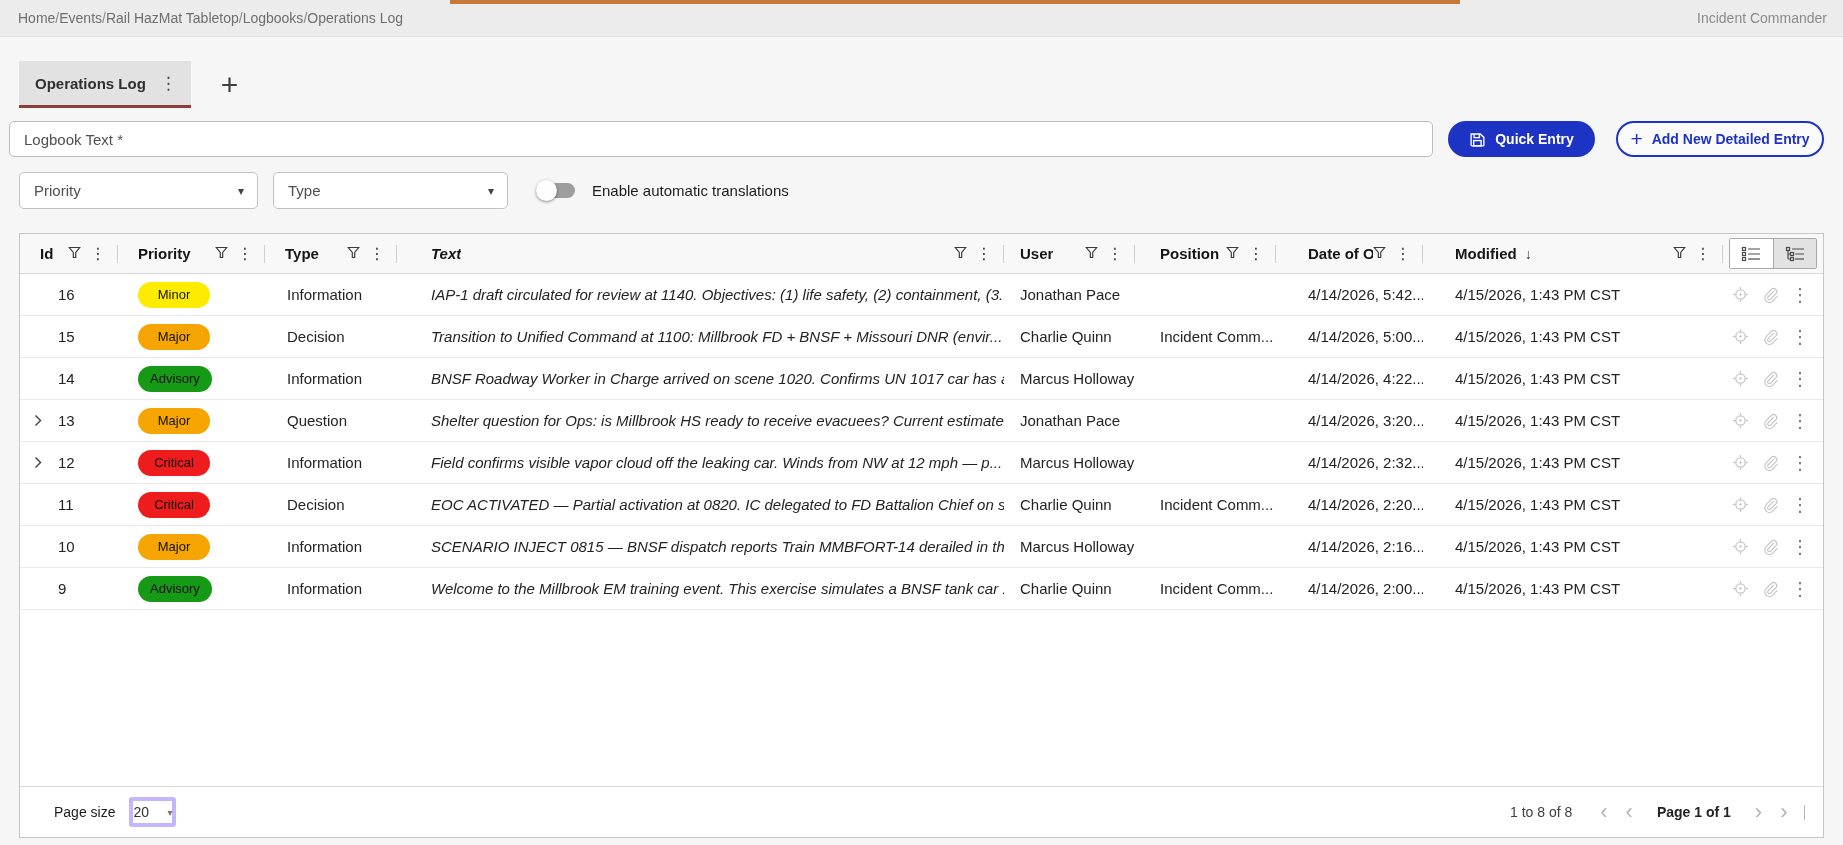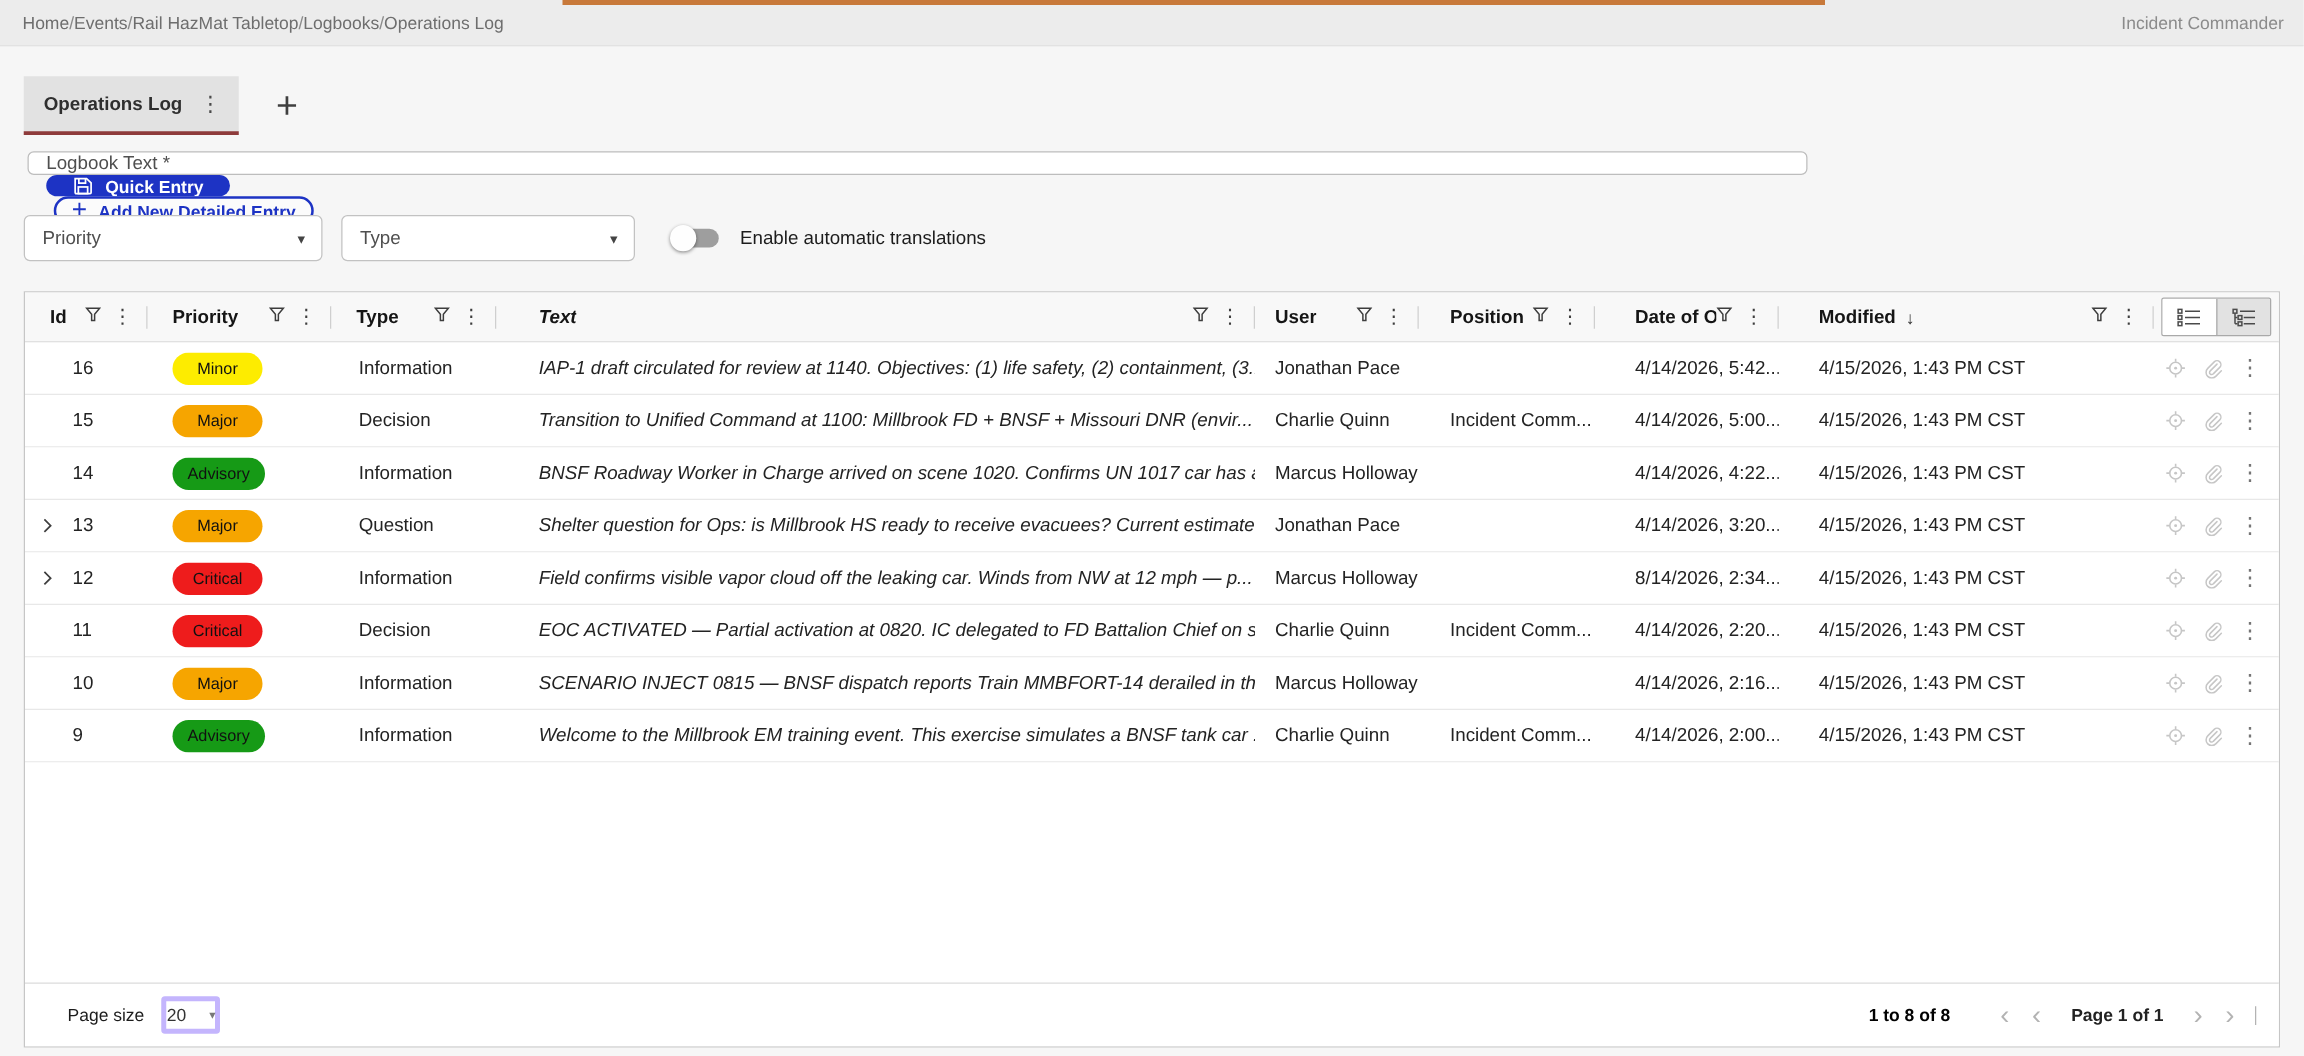--- a/index.html
+++ b/index.html
@@ -17,21 +17,21 @@
   .role-label { font-size:14px; color:#8b8b8b; }
 
   
   .tabstrip { position:absolute; top:61px; left:19px; display:flex; align-items:center; gap:26px; }
   .tab { height:47px; background:#e2e2e2; display:flex; align-items:center; gap:14px; padding:0 14px 0 16px; border-bottom:3px solid #8e3b3b; }
   .tab-label { font-size:15px; font-weight:bold; color:#2f2f2f; }
   .kebab { color:#4a4a4a; font-size:17px; line-height:1; letter-spacing:0; }
   .add-tab { background:none; border:none; font-size:30px; font-weight:300; color:#3f3f3f; cursor:pointer; line-height:1; padding:0 4px; }
 
   
-  .entry-row { position:absolute; top:121px; left:22px; width:1815px; height:36px; display:flex;flex-direction:column; }
+  .entry-row { position:absolute; top:121px; left:9px; width:1815px; height:36px; display:flex; }
   .logbook-input { width:1424px; height:36px; border:1px solid #bdbdbd; border-radius:5px; background:#fff; padding:0 14px; font-size:15px; color:#333; outline:none; font-family:inherit; }
   .logbook-input::placeholder { color:#4f4f4f; opacity:1; }
   .btn { display:flex; align-items:center; justify-content:center; gap:9px; height:36px; border-radius:18px; font-size:14px; font-weight:bold; cursor:pointer; font-family:inherit; }
   .btn-quick { width:147px; margin-left:15px; background:#1d33c4; color:#fff; border:none; }
   .btn-add { width:208px; margin-left:21px; background:#fbfbfb; color:#1d33c4; border:2px solid #1d33c4; }
   .plus-glyph { font-size:21px; font-weight:400; line-height:1; margin-top:-2px; }
 
   
   .filter-row { position:absolute; top:172px; left:19px; display:flex; align-items:center; }
   .select-box { height:37px; border:1px solid #c2c2c2; border-radius:5px; background:#fff; display:flex; align-items:center; justify-content:space-between; padding:0 13px 0 14px; font-size:15px; color:#4f4f4f; cursor:pointer; }
@@ -90,21 +90,21 @@
   .row-kebab { color:#757575; font-size:18px; cursor:pointer; }
 
   .tspacer { flex:1; background:#fff; }
 
   .tfoot { flex:none; height:51px; border-top:1px solid #dcdcdc; display:flex; align-items:center; justify-content:space-between; padding:0 18px 0 34px; background:#fff; }
   .pagesize-wrap { display:flex; align-items:center; gap:14px; }
   .pagesize-label { font-size:14px; color:#1c1c1c; }
   .pagesize-select { width:47px; height:30px; border:4px solid #c4b5fd; border-radius:3px; background:#fff; display:flex; align-items:center; justify-content:space-between; gap:6px; font-size:14px; color:#333; cursor:pointer; }
   .pagesize-select .caret { font-size:10px; color:#777; }
   .pager { display:flex; align-items:center; gap:14px; }
-  .pager-range { font-size:14px; font-weight:700; color:#000000; margin-right:24px; }
+  .pager-range { font-size:14px; font-weight:400; color:#404040; margin-right:12px; }
   .pg-btn { background:none; border:none; color:#b3b3b3; font-size:22px; line-height:1; cursor:default; display:flex; align-items:center; padding:0 2px; font-family:inherit; }
   .pg-bar { display:inline-block; width:1.5px; height:15px; background:#b3b3b3; }
   .pager-page { font-size:14px; color:#222; font-weight:600; margin:0 8px; }
 </style>
 </head>
 <body>
 
 <div class="accent-bar"></div>
 
 <header class="breadcrumb-bar">
@@ -452,21 +452,21 @@
       </span>
       <span class="row-id">12</span>
     </div>
     <div class="cell col-priority">
           <span class="badge badge-critical">Critical</span>
         </div>
     <div class="cell col-type">Information</div>
     <div class="cell col-text">Field confirms visible vapor cloud off the leaking car. Winds from NW at 12 mph — p...</div>
     <div class="cell col-user">Marcus Holloway</div>
     <div class="cell col-position"></div>
-    <div class="cell col-date">8/14/2026, 2:34...</div>
+    <div class="cell col-date">4/14/2026, 2:32...</div>
     <div class="cell col-modified">4/15/2026, 1:43 PM CST</div>
     <div class="cell col-actions">
       <span class="row-icon">
         <svg width="17" height="17" viewBox="0 0 16 16" fill="none" stroke="#c6c6c6" stroke-width="1.2">
           <circle cx="8" cy="8" r="4.4"></circle>
               <circle cx="8" cy="8" r="1.1" fill="#c6c6c6" stroke="none"></circle>
           <line x1="8" y1="1" x2="8" y2="3.2"></line>
               <line x1="8" y1="12.8" x2="8" y2="15"></line>
           <line x1="1" y1="8" x2="3.2" y2="8"></line>
               <line x1="12.8" y1="8" x2="15" y2="8"></line>

